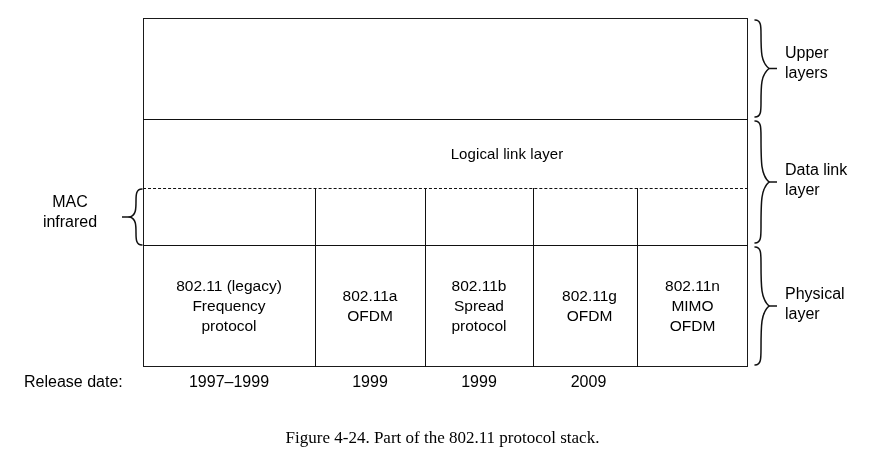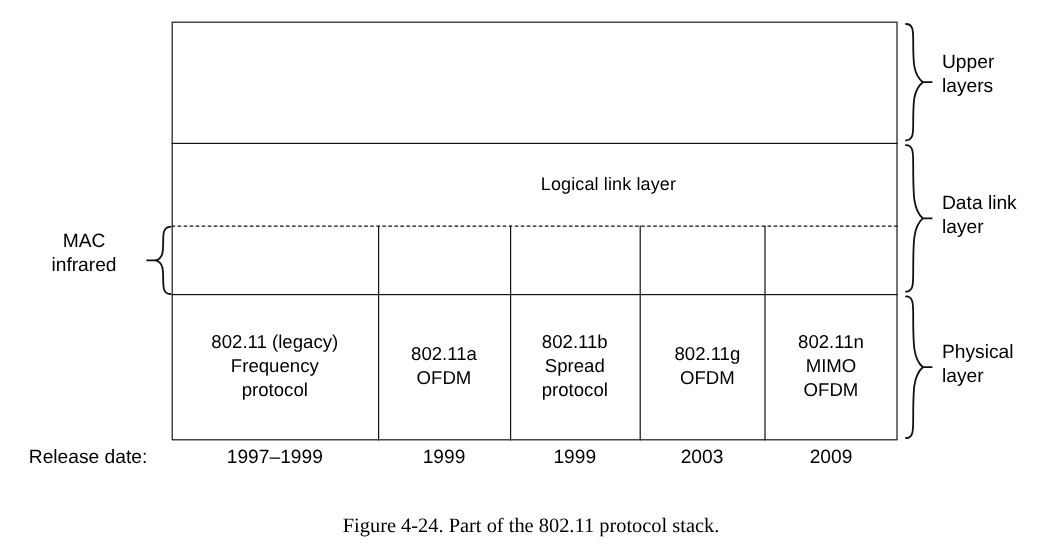--- a/index.html
+++ b/index.html
@@ -186,21 +186,20 @@
         <span class="ln">OFDM</span>
       </div>
     </div>
 
   <div class="release-row">
     <div class="release-label">Release date:</div>
     <div class="release-cells" id="release-cells">
         <div class="release-cell" style="width: 172px;">1997–1999</div>
         <div class="release-cell" style="width: 110px;">1999</div>
         <div class="release-cell" style="width: 108px;">1999</div>
-        <div class="release-cell" style="width: 104px;">2003</div>
         <div class="release-cell" style="width: 111px;">2009</div>
       </div>
   </div>
 
   <div class="mac-sublayer-label">MAC
 infrared</div>
 
   <svg class="brace-svg" style="left:116px; top:187px; width:28px; height:60px;" viewBox="0 0 28 60">
     <path d="M26 2 C20 2, 20 8, 20 14 C20 22, 20 28, 14 30 C20 32, 20 38, 20 46 C20 52, 20 58, 26 58" fill="none" stroke="#111" stroke-width="1.5" stroke-linecap="round"></path>
     <line x1="14" y1="30" x2="6" y2="30" stroke="#111" stroke-width="1.5"></line>

